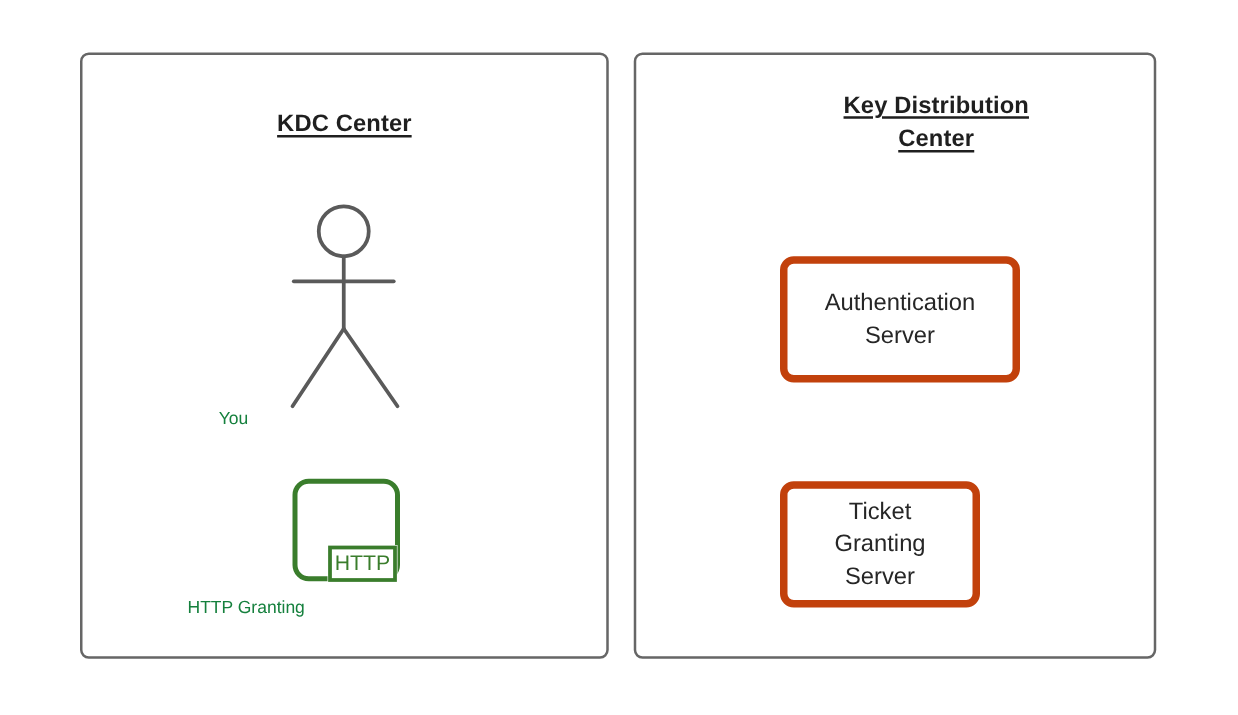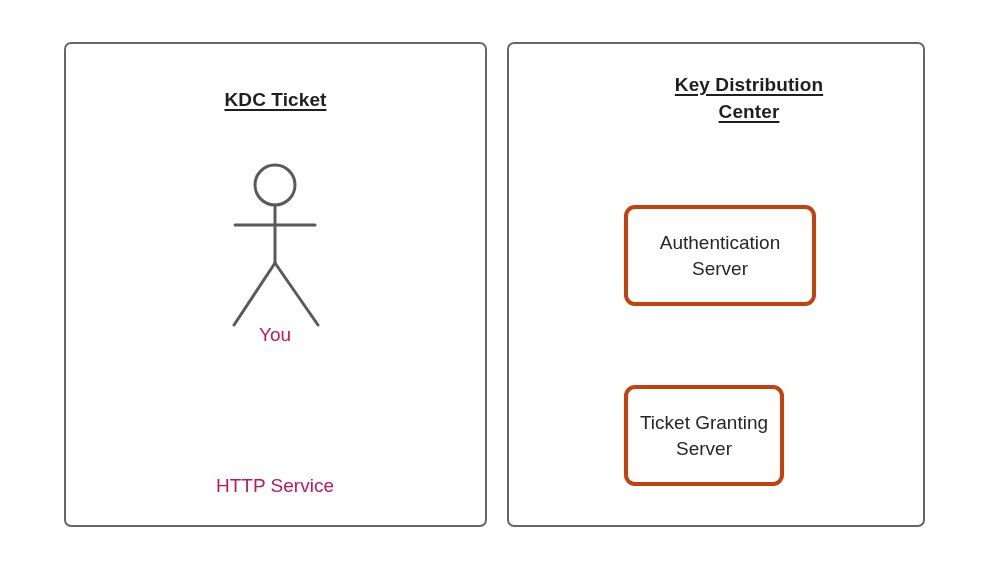--- a/index.html
+++ b/index.html
@@ -81,24 +81,24 @@
     height: 200px;
   }
   #actor-you svg {
     display: block;
   }
 
   .actor-label {
     position: absolute;
     left: 0;
     width: 100%;
-    text-align: center;
-    font-size: 19px;
+    text-align: left;
+    font-size: 14px;
     line-height: 23px;
-    color: #be185d;
+    color: #15803d;
   }
   #label-you {
     left: 175px;
     width: 200px;
     top: 323px;
   }
 
   
   #http-service-glyph {
     position: absolute;
@@ -115,21 +115,21 @@
     left: 150px;
     width: 250px;
     top: 474px;
   }
 
   
   .server-box {
     position: absolute;
     box-sizing: border-box;
     background: #ffffff;
-    border: 4px solid #c2410c;
+    border: 6px solid #c2410c;
     border-radius: 11px;
     display: flex;
     align-items: center;
     justify-content: center;
     text-align: center;
   }
   .server-box-label {
     font-size: 19px;
     line-height: 26px;
     color: #262626;
@@ -153,21 +153,21 @@
 </style>
 </head>
 <body>
 
 <div id="diagram-canvas" style="width: 990px; height: 572px; background: rgb(255, 255, 255);">
 
   <div class="panel" id="panel-kdc-client">
   </div>
 
   <div class="panel-title" id="title-kdc-client" style="left:64px; width:423px;">
-    <span>KDC Ticket</span>
+    <span>KDC Center</span>
   </div>
 
   <div id="actor-you">
     <svg width="140" height="200" viewBox="0 0 140 200" xmlns="http://www.w3.org/2000/svg">
       <g fill="none" stroke="#5a5a5a" stroke-width="3" stroke-linecap="round">
 
         <circle cx="70" cy="30" r="20"></circle>
 
         <line x1="70" y1="50" x2="70" y2="108"></line>
 
@@ -175,22 +175,33 @@
 
         <line x1="70" y1="108" x2="29" y2="170"></line>
 
         <line x1="70" y1="108" x2="113" y2="170"></line>
       </g>
     </svg>
   </div>
 
   <div class="actor-label" id="label-you">You</div>
 
-
-  <div class="actor-label" id="label-http-service">HTTP Service</div>
+  <div id="http-service-glyph">
+    <svg width="95" height="90" viewBox="0 0 95 90" xmlns="http://www.w3.org/2000/svg">
+
+      <rect x="6" y="5" width="82" height="78" rx="11" ry="11" fill="none" stroke="#3a7d2c" stroke-width="4"></rect>
+
+      <rect x="32" y="56" width="56" height="30" fill="#ffffff" stroke="none"></rect>
+
+      <rect x="34" y="58" width="52" height="26" fill="#ffffff" stroke="#3a7d2c" stroke-width="3"></rect>
+      <text id="http-badge-text" x="60" y="76" text-anchor="middle" font-family="Liberation Sans, sans-serif" font-size="17" fill="#3a7d2c">HTTP</text>
+    </svg>
+  </div>
+
+  <div class="actor-label" id="label-http-service">HTTP Granting</div>
 
   <div class="panel" id="panel-kdc">
   </div>
 
   <div class="panel-title" id="title-kdc" style="left:507px; width:418px;">
     <span>Key Distribution
 Center</span>
   </div>
 
   <div class="server-box" id="server-box-auth">

